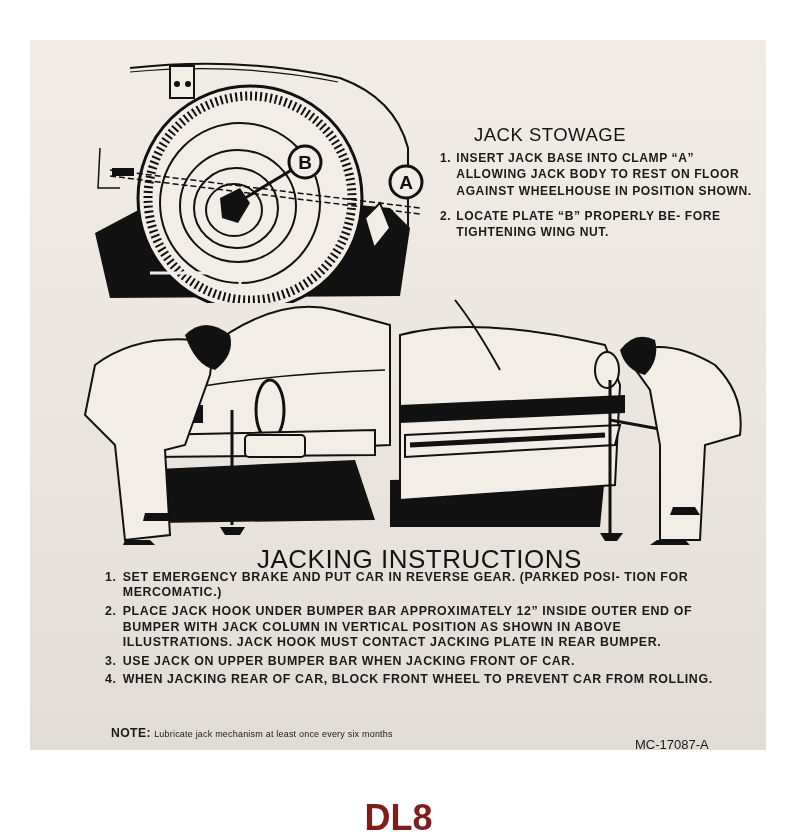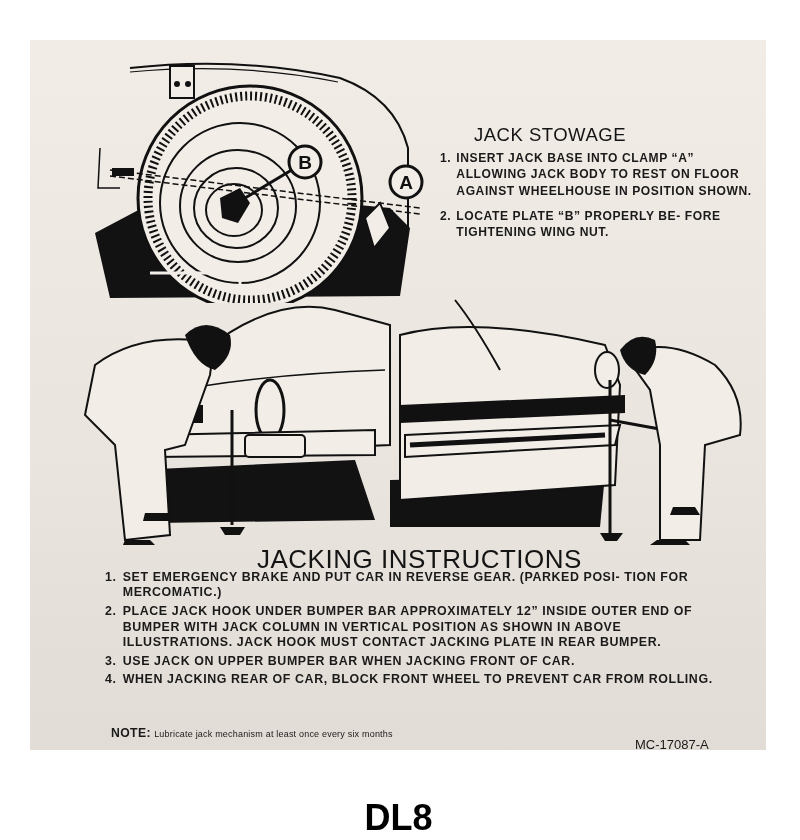--- a/index.html
+++ b/index.html
@@ -32,21 +32,21 @@
     .jack-list { left: 75px; top: 530px; width: 630px; }
     .jack-list li { font-size: 12.6px; line-height: 15.4px; padding-left: 18px; margin-bottom: 3.3px; transform: scaleX(0.985); transform-origin: left; }
     .note {
       position: absolute; left: 91px; top: 685px; font-size: 11.5px; color: #1a1a1a; white-space: nowrap;
     }
     .note b { font-weight: bold; font-size: 12.2px; letter-spacing: 0.4px; }
     .note span.small { font-size: 9px; letter-spacing: 0.2px; }
     .part-no { position: absolute; left: 605px; top: 676px; font-size: 13px; color: #1a1a1a; margin-top: 21px; }
     .label {
       position: absolute; left: 0; width: 797px; top: 797px; text-align: center;
-      font-weight: bold; font-size: 36px; color: #000000;
+      font-weight: bold; font-size: 36px; color: #7f1d1d;
     }
   </style>
 </head>
 <body>
 
 <div class="decal">
 
   <svg class="illus" style="left:60px; top:18px;" width="340" height="245" viewBox="0 0 340 245">
 
     <path d="M5 175 L90 130 L300 150 L320 170 L310 238 L20 240 Z" fill="#121212"></path>

